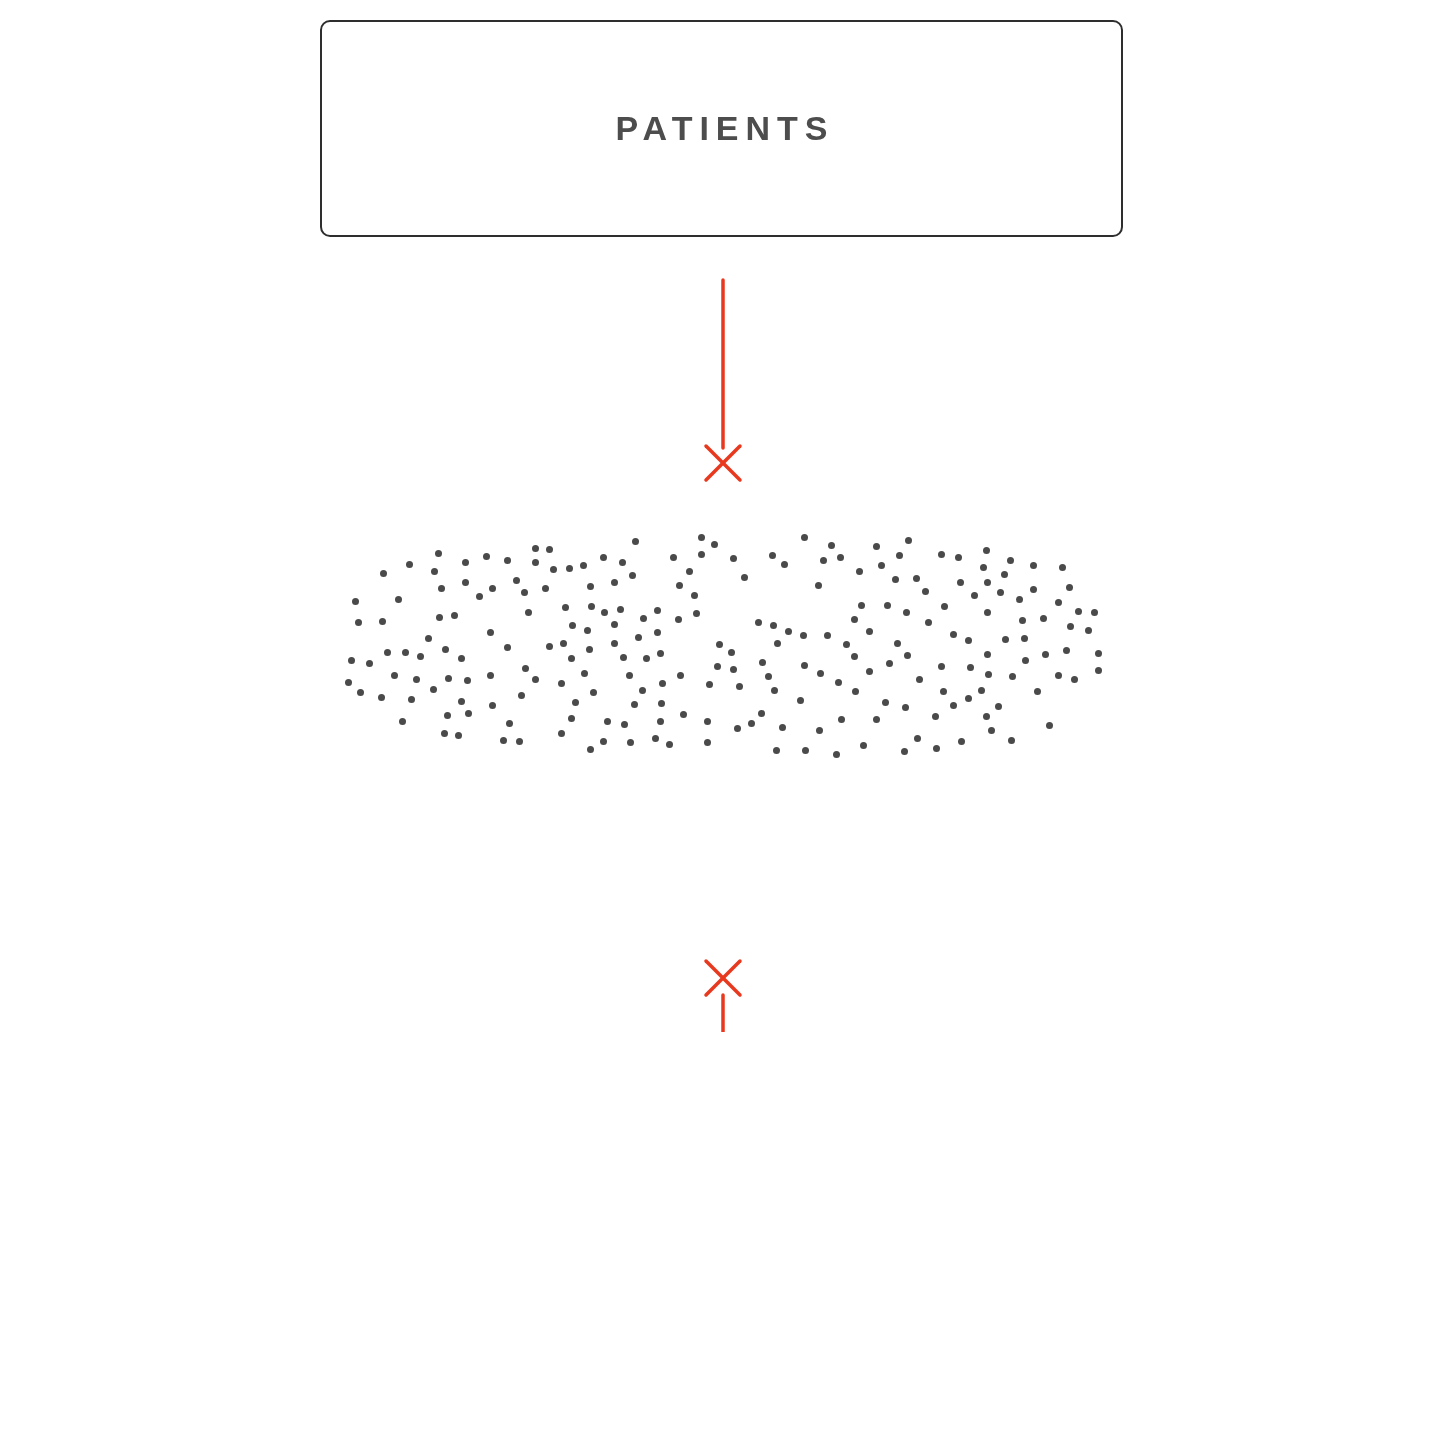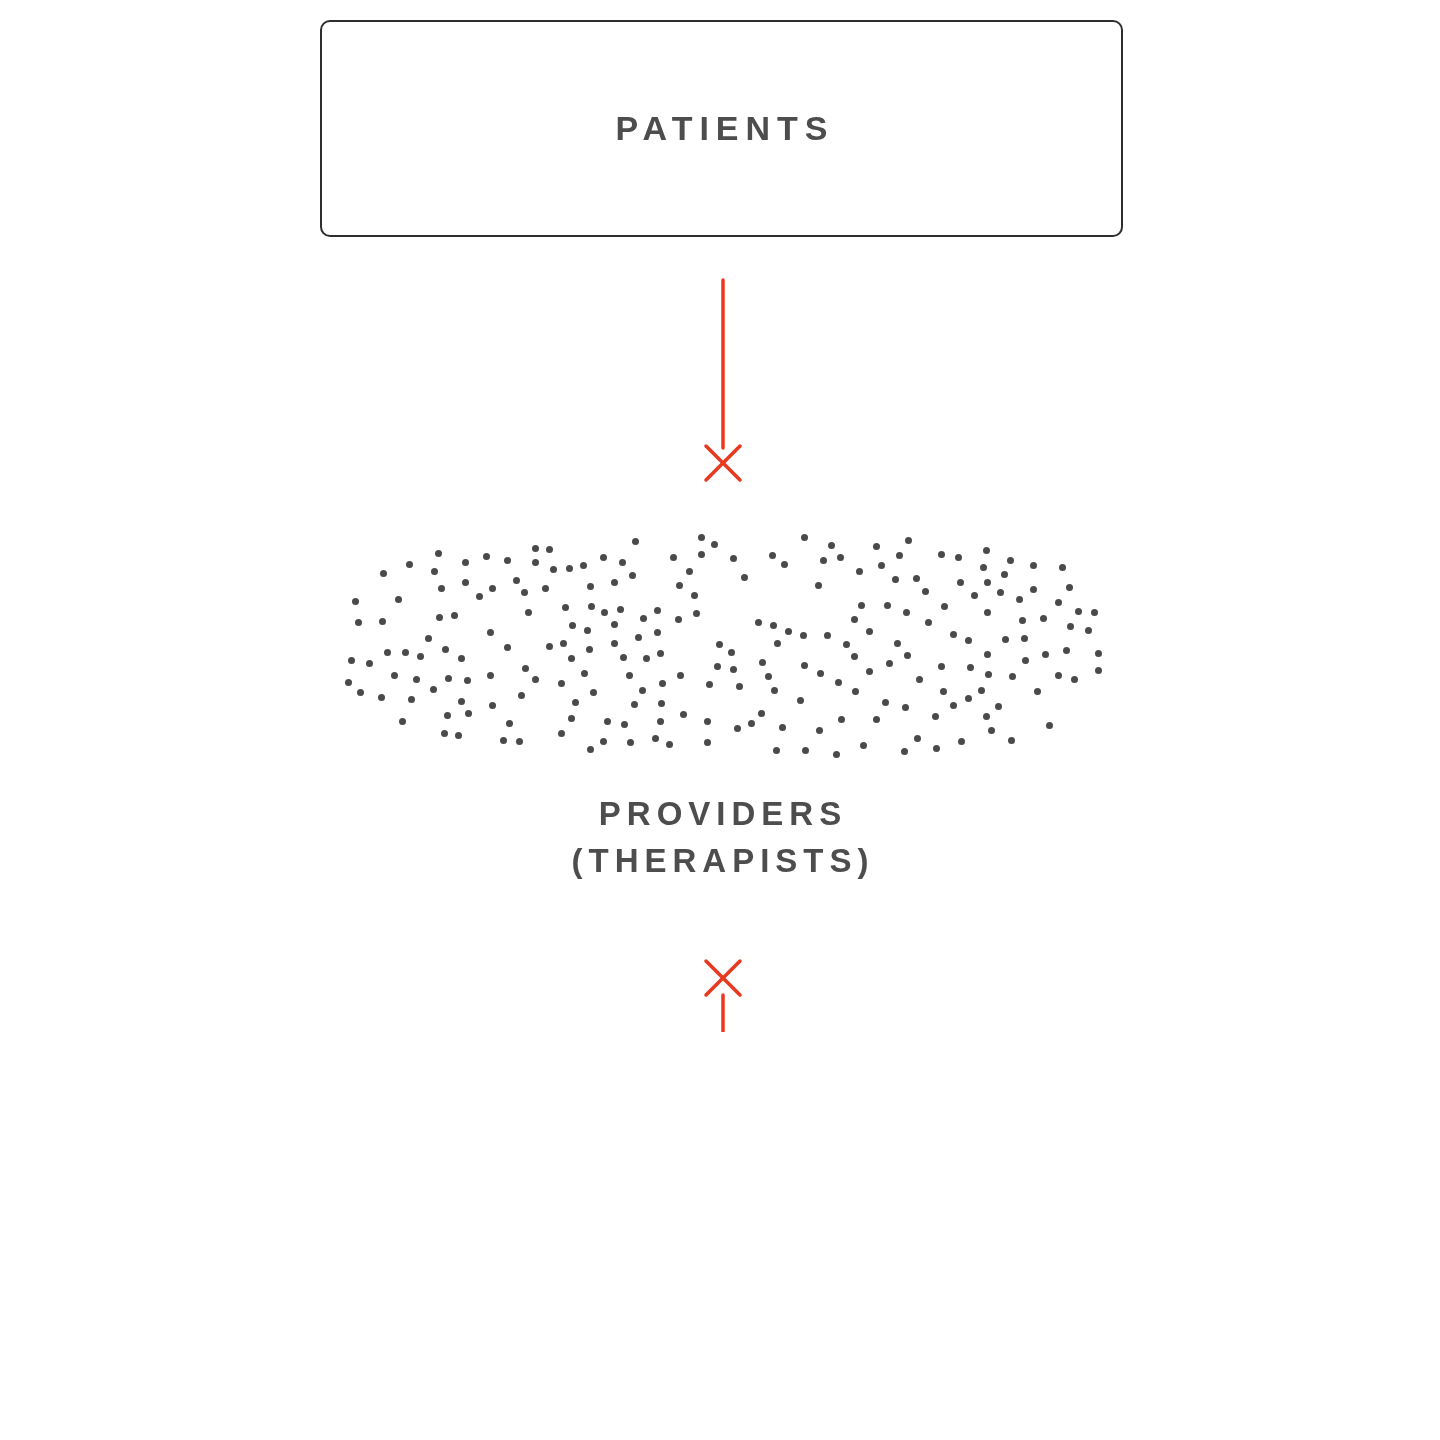--- a/index.html
+++ b/index.html
@@ -324,24 +324,20 @@
       <span class="dot" style="width: 7px; height: 7px; left: 238.905px; top: 90.5136px;"></span>
       <span class="dot" style="width: 7px; height: 7px; left: 604.541px; top: 94.7739px;"></span>
       <span class="dot" style="width: 7px; height: 7px; left: 587.072px; top: 176.654px;"></span>
       <span class="dot" style="width: 7px; height: 7px; left: 266.472px; top: 103.697px;"></span>
       <span class="dot" style="width: 7px; height: 7px; left: 720.696px; top: 48.1034px;"></span>
       <span class="dot" style="width: 7px; height: 7px; left: 592.741px; top: 14.7821px;"></span>
       <span class="dot" style="width: 7px; height: 7px; left: 144.031px; top: 165.795px;"></span>
       <span class="dot" style="width: 7px; height: 7px; left: 710.489px; top: 135.993px;"></span>
     </div>
 
-  <div class="providers-label">
-    <span>PROVIDERS</span>
-    <span>(THERAPISTS)</span>
-  </div>
 
   <div class="arrow" id="arrow-bottom">
     <svg viewBox="0 0 62 205" width="62" height="205">
       <line x1="14" y1="3" x2="48" y2="37"></line>
       <line x1="48" y1="3" x2="14" y2="37"></line>
       <line x1="31" y1="37" x2="31" y2="201"></line>
     </svg>
   </div>
 
 

